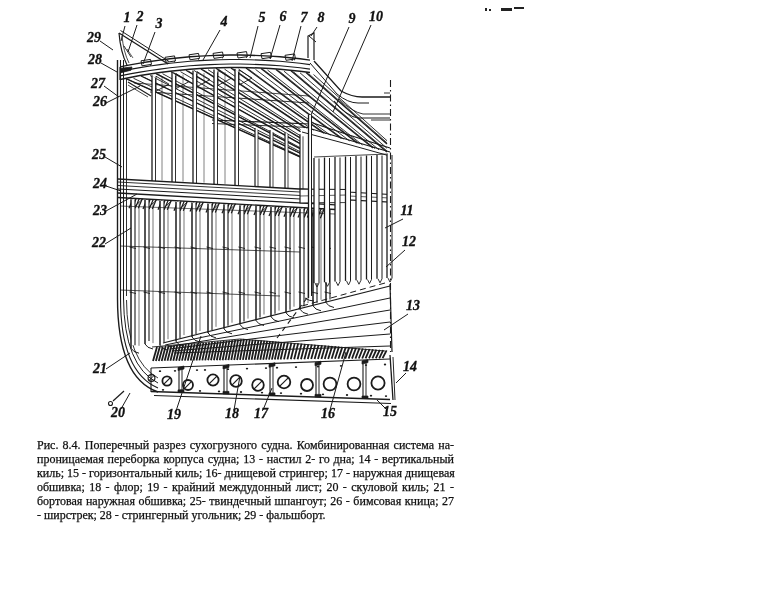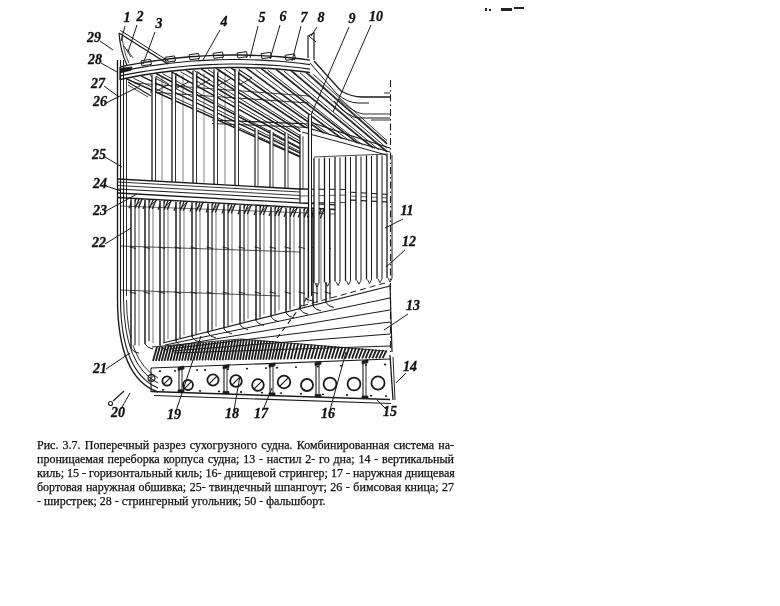--- a/index.html
+++ b/index.html
@@ -561,18 +561,19 @@
         <line x1="101.0" y1="63.0" x2="117.0" y2="72.0" stroke="#1b1b1b" stroke-width="1.0"></line>
         <text x="95.0" y="64.0" font-family="Liberation Serif, serif" font-size="14" font-style="italic" font-weight="bold" fill="#111" stroke="#111" stroke-width="0.3" text-anchor="middle">28</text>
         <line x1="100.0" y1="41.0" x2="113.0" y2="50.0" stroke="#1b1b1b" stroke-width="1.0"></line>
         <text x="94.0" y="42.0" font-family="Liberation Serif, serif" font-size="14" font-style="italic" font-weight="bold" fill="#111" stroke="#111" stroke-width="0.3" text-anchor="middle">29</text>
       </svg></div>
 <div class="speck" style="left:485px;top:8px;width:2px;height:3px"></div>
 <div class="speck" style="left:489px;top:9px;width:2px;height:2px"></div>
 <div class="speck" style="left:501px;top:8px;width:11px;height:2.5px"></div>
 <div class="speck" style="left:514px;top:6.5px;width:10px;height:2.5px"></div>
 <div id="cap">
-      <div class="cl">Рис. 3.7. Поперечный разрез сухогрузного судна. Комбинированная система на-</div>
+      <div class="cl">Рис. 8.4. Поперечный разрез сухогрузного судна. Комбинированная система на-</div>
       <div class="cl">проницаемая переборка корпуса судна; 13 - настил 2- го  дна; 14 -  вертикальный</div>
       <div class="cl">киль; 15 - горизонтальный киль; 16- днищевой стрингер; 17 - наружная днищевая</div>
+      <div class="cl">обшивка; 18 - флор; 19 - крайний междудонный лист; 20 - скуловой киль; 21 -</div>
       <div class="cl">бортовая наружная  обшивка; 25- твиндечный шпангоут; 26 - бимсовая кница; 27</div>
-      <div class="cl last">- ширстрек; 28 - стрингерный  угольник; 50 - фальшборт.</div>
+      <div class="cl last">- ширстрек; 28 - стрингерный  угольник; 29 - фальшборт.</div>
     </div>
 </div>
 </body></html>

